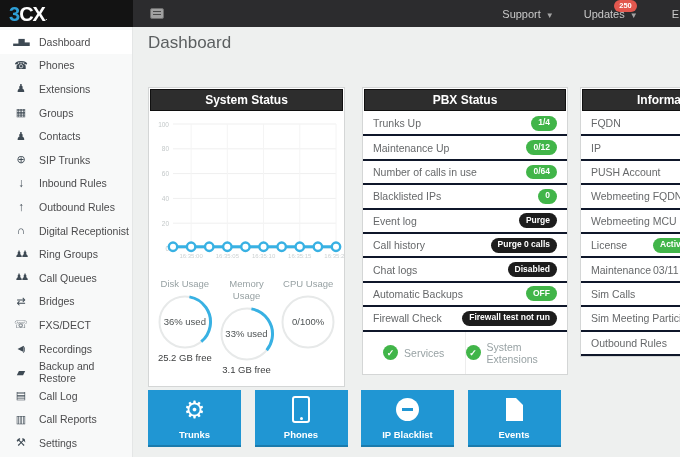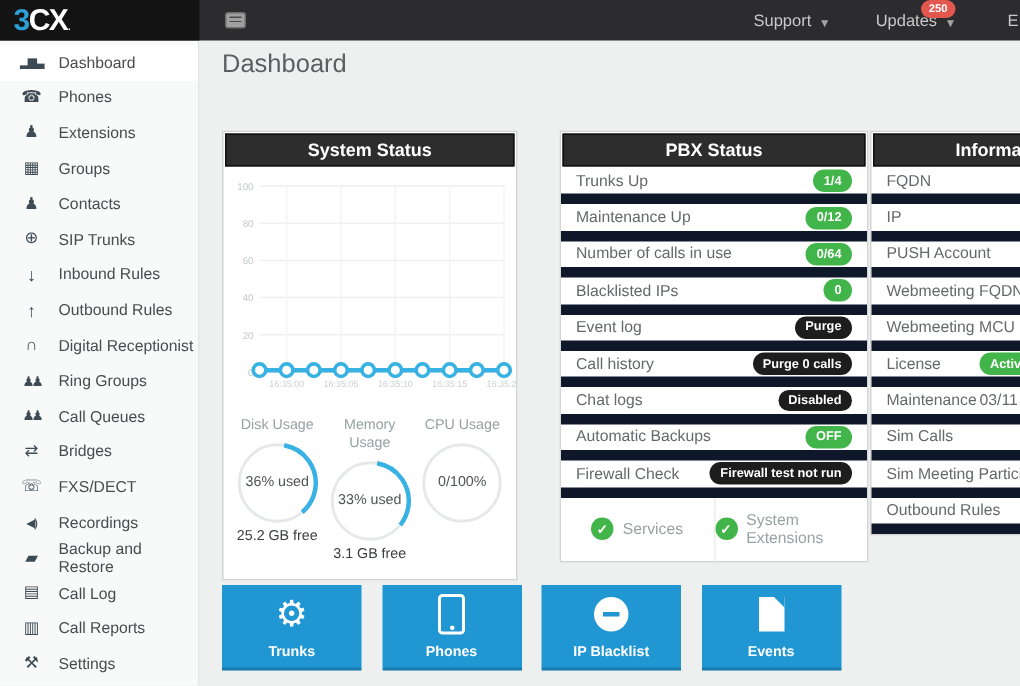--- a/index.html
+++ b/index.html
@@ -29,33 +29,33 @@
   .i-dashboard-bars-icon{font-size:8px;letter-spacing:-1px}
   .i-people-icon{font-size:9px;letter-spacing:-2px}
   .i-speaker-icon{font-size:8px;letter-spacing:-1px}
   .i-arrow-down-icon,.i-arrow-up-icon{font-weight:bold;font-size:12px}
   
   .main{position:absolute;left:133px;top:27px;right:0;bottom:0;background:#eef0ef;overflow:hidden}
   .main h1{position:absolute;left:15px;top:6px;font-size:17px;font-weight:normal;color:#5b5f60;margin:0}
   .panel{position:absolute;background:#fff;border:1px solid #d4d6d6;box-sizing:border-box}
   .panel-header{margin:1px;background:#2d2d2d;border:1px solid #101010;color:#fff;font-size:12px;font-weight:bold;text-align:center;padding:3px 12px}
   .sys{left:15px;top:60px;width:197px}
-  .pbx{left:240px;top:60px;width:206px}
+  .pbx{left:229px;top:60px;width:206px}
   .info{left:447px;top:60px;width:180px}
   .chart{height:166px}
   .chart svg{display:block}
   
   .gauges{display:flex;padding:0 5px 10px}
   .gauge-col{flex:1;display:flex;flex-direction:column;align-items:center}
   .gauge-title{font-size:9.5px;color:#97a1a3;text-align:center;margin-bottom:4px;line-height:1.25;max-width:52px}
   .gauge-ring{position:relative;width:56px;height:56px}
   .gauge-val{position:absolute;inset:0;display:flex;align-items:center;justify-content:center;font-size:9.5px;color:#4e5354}
   .gauge-sub{font-size:9.5px;color:#3c3e3f;margin-top:2px;min-height:12px;white-space:nowrap}
   
-  .srow{display:flex;align-items:center;justify-content:space-between;height:24.4px;padding:0 10px;border-bottom:7px solid #0f172a;font-size:10.5px;color:#66686a;box-sizing:border-box}
+  .srow{display:flex;align-items:center;justify-content:space-between;height:24.4px;padding:0 10px;border-bottom:2px solid #0f172a;font-size:10.5px;color:#66686a;box-sizing:border-box}
   .pill{font-size:8.5px;font-weight:bold;color:#fff;padding:1.5px 7px;border-radius:9px;cursor:pointer;white-space:nowrap;line-height:1.4}
   .pill-green{background:#41b549}
   .pill-black{background:#1d1d1d}
   .irow{justify-content:flex-start;position:relative}
   .irow .pill,.irow .info-val{position:absolute;left:72px}
   .info-val{font-size:10.5px;color:#66686a;white-space:nowrap}
   .pbx-footer{display:flex}
   .pbx-foot-cell{flex:1;display:flex;align-items:center;justify-content:center;gap:6px;padding:9px 0;color:#98a2a4;font-size:10.5px}
   .pbx-foot-cell + .pbx-foot-cell{border-left:1px solid #ededed}
   .check-circle{width:15px;height:15px;background:#41b549;border-radius:50%;color:#fff;font-size:9px;display:flex;align-items:center;justify-content:center;font-weight:bold;flex-shrink:0}

